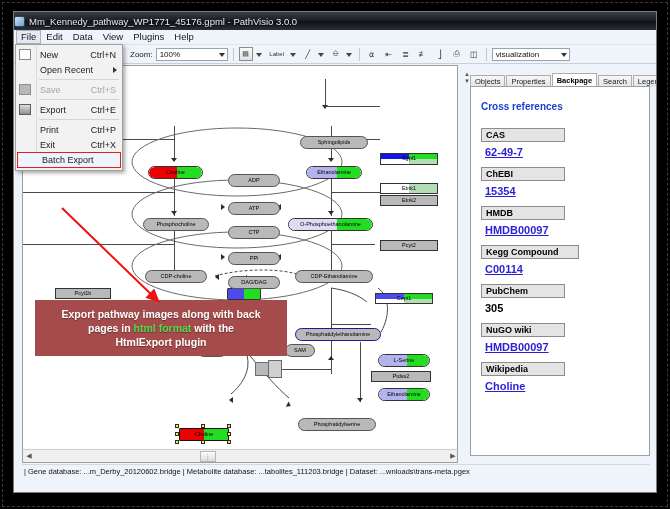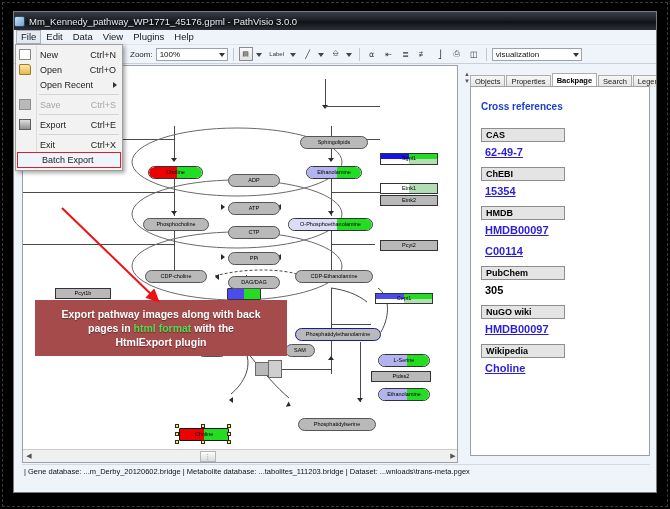--- a/index.html
+++ b/index.html
@@ -315,21 +315,21 @@
       <div class="tb-arrow"></div>
       <div class="tb-sep"></div>
       <div class="tb-btn">⍺</div>
       <div class="tb-btn">⇤</div>
       <div class="tb-btn">≣</div>
       <div class="tb-btn">≢</div>
       <div class="tb-btn">⎦</div>
       <div class="tb-btn">⎙</div>
       <div class="tb-btn">◫</div>
       <div class="tb-sep"></div>
-      <div class="tb-combo" style="width:90px">
+      <div class="tb-combo" style="width:78px">
         <span>visualization</span>
         <span class="arrow"></span>
       </div>
     </div>
 
     <div id="left-strip">
       <div class="grip"></div>
     </div>
 
     <div id="canvas-pane">
@@ -591,25 +591,20 @@
 
     <div id="file-menu">
       <div class="gutter"></div>
 
       <div class="mi">
         <span class="mi-icon ic-new"></span>
         <span>New</span>
         <span class="key">Ctrl+N</span>
       </div>
 
-      <div class="mi">
-        <span class="mi-icon ic-open"></span>
-        <span>Open</span>
-        <span class="key">Ctrl+O</span>
-      </div>
 
       <div class="mi">
         <span>Open Recent</span>
         <span class="submenu-arrow"></span>
       </div>
 
       <div class="mi-sep"></div>
 
       <div class="mi disabled">
         <span class="mi-icon ic-save"></span>
@@ -622,20 +617,24 @@
 
 
       <div class="mi">
         <span class="mi-icon ic-exp"></span>
         <span>Export</span>
         <span class="key">Ctrl+E</span>
       </div>
 
       <div class="mi-sep"></div>
 
+      <div class="mi">
+        <span>Print</span>
+        <span class="key">Ctrl+P</span>
+      </div>
 
       <div class="mi">
         <span>Exit</span>
         <span class="key">Ctrl+X</span>
       </div>
 
       <div class="mi highlight-box">
         <span>Batch Export</span>
       </div>
     </div>
@@ -655,20 +654,21 @@
 
         <div class="xref-head">CAS</div>
         <div class="xref-val"><a href="#">62-49-7</a></div>
 
         <div class="xref-head">ChEBI</div>
         <div class="xref-val"><a href="#">15354</a></div>
 
         <div class="xref-head">HMDB</div>
         <div class="xref-val"><a href="#">HMDB00097</a></div>
 
+        <div class="xref-head" style="width:98px">Kegg Compound</div>
         <div class="xref-val"><a href="#">C00114</a></div>
 
         <div class="xref-head">PubChem</div>
         <div class="xref-val plain">305</div>
 
         <div class="xref-head">NuGO wiki</div>
         <div class="xref-val"><a href="#">HMDB00097</a></div>
 
         <div class="xref-head">Wikipedia</div>
         <div class="xref-val"><a href="#">Choline</a></div>

